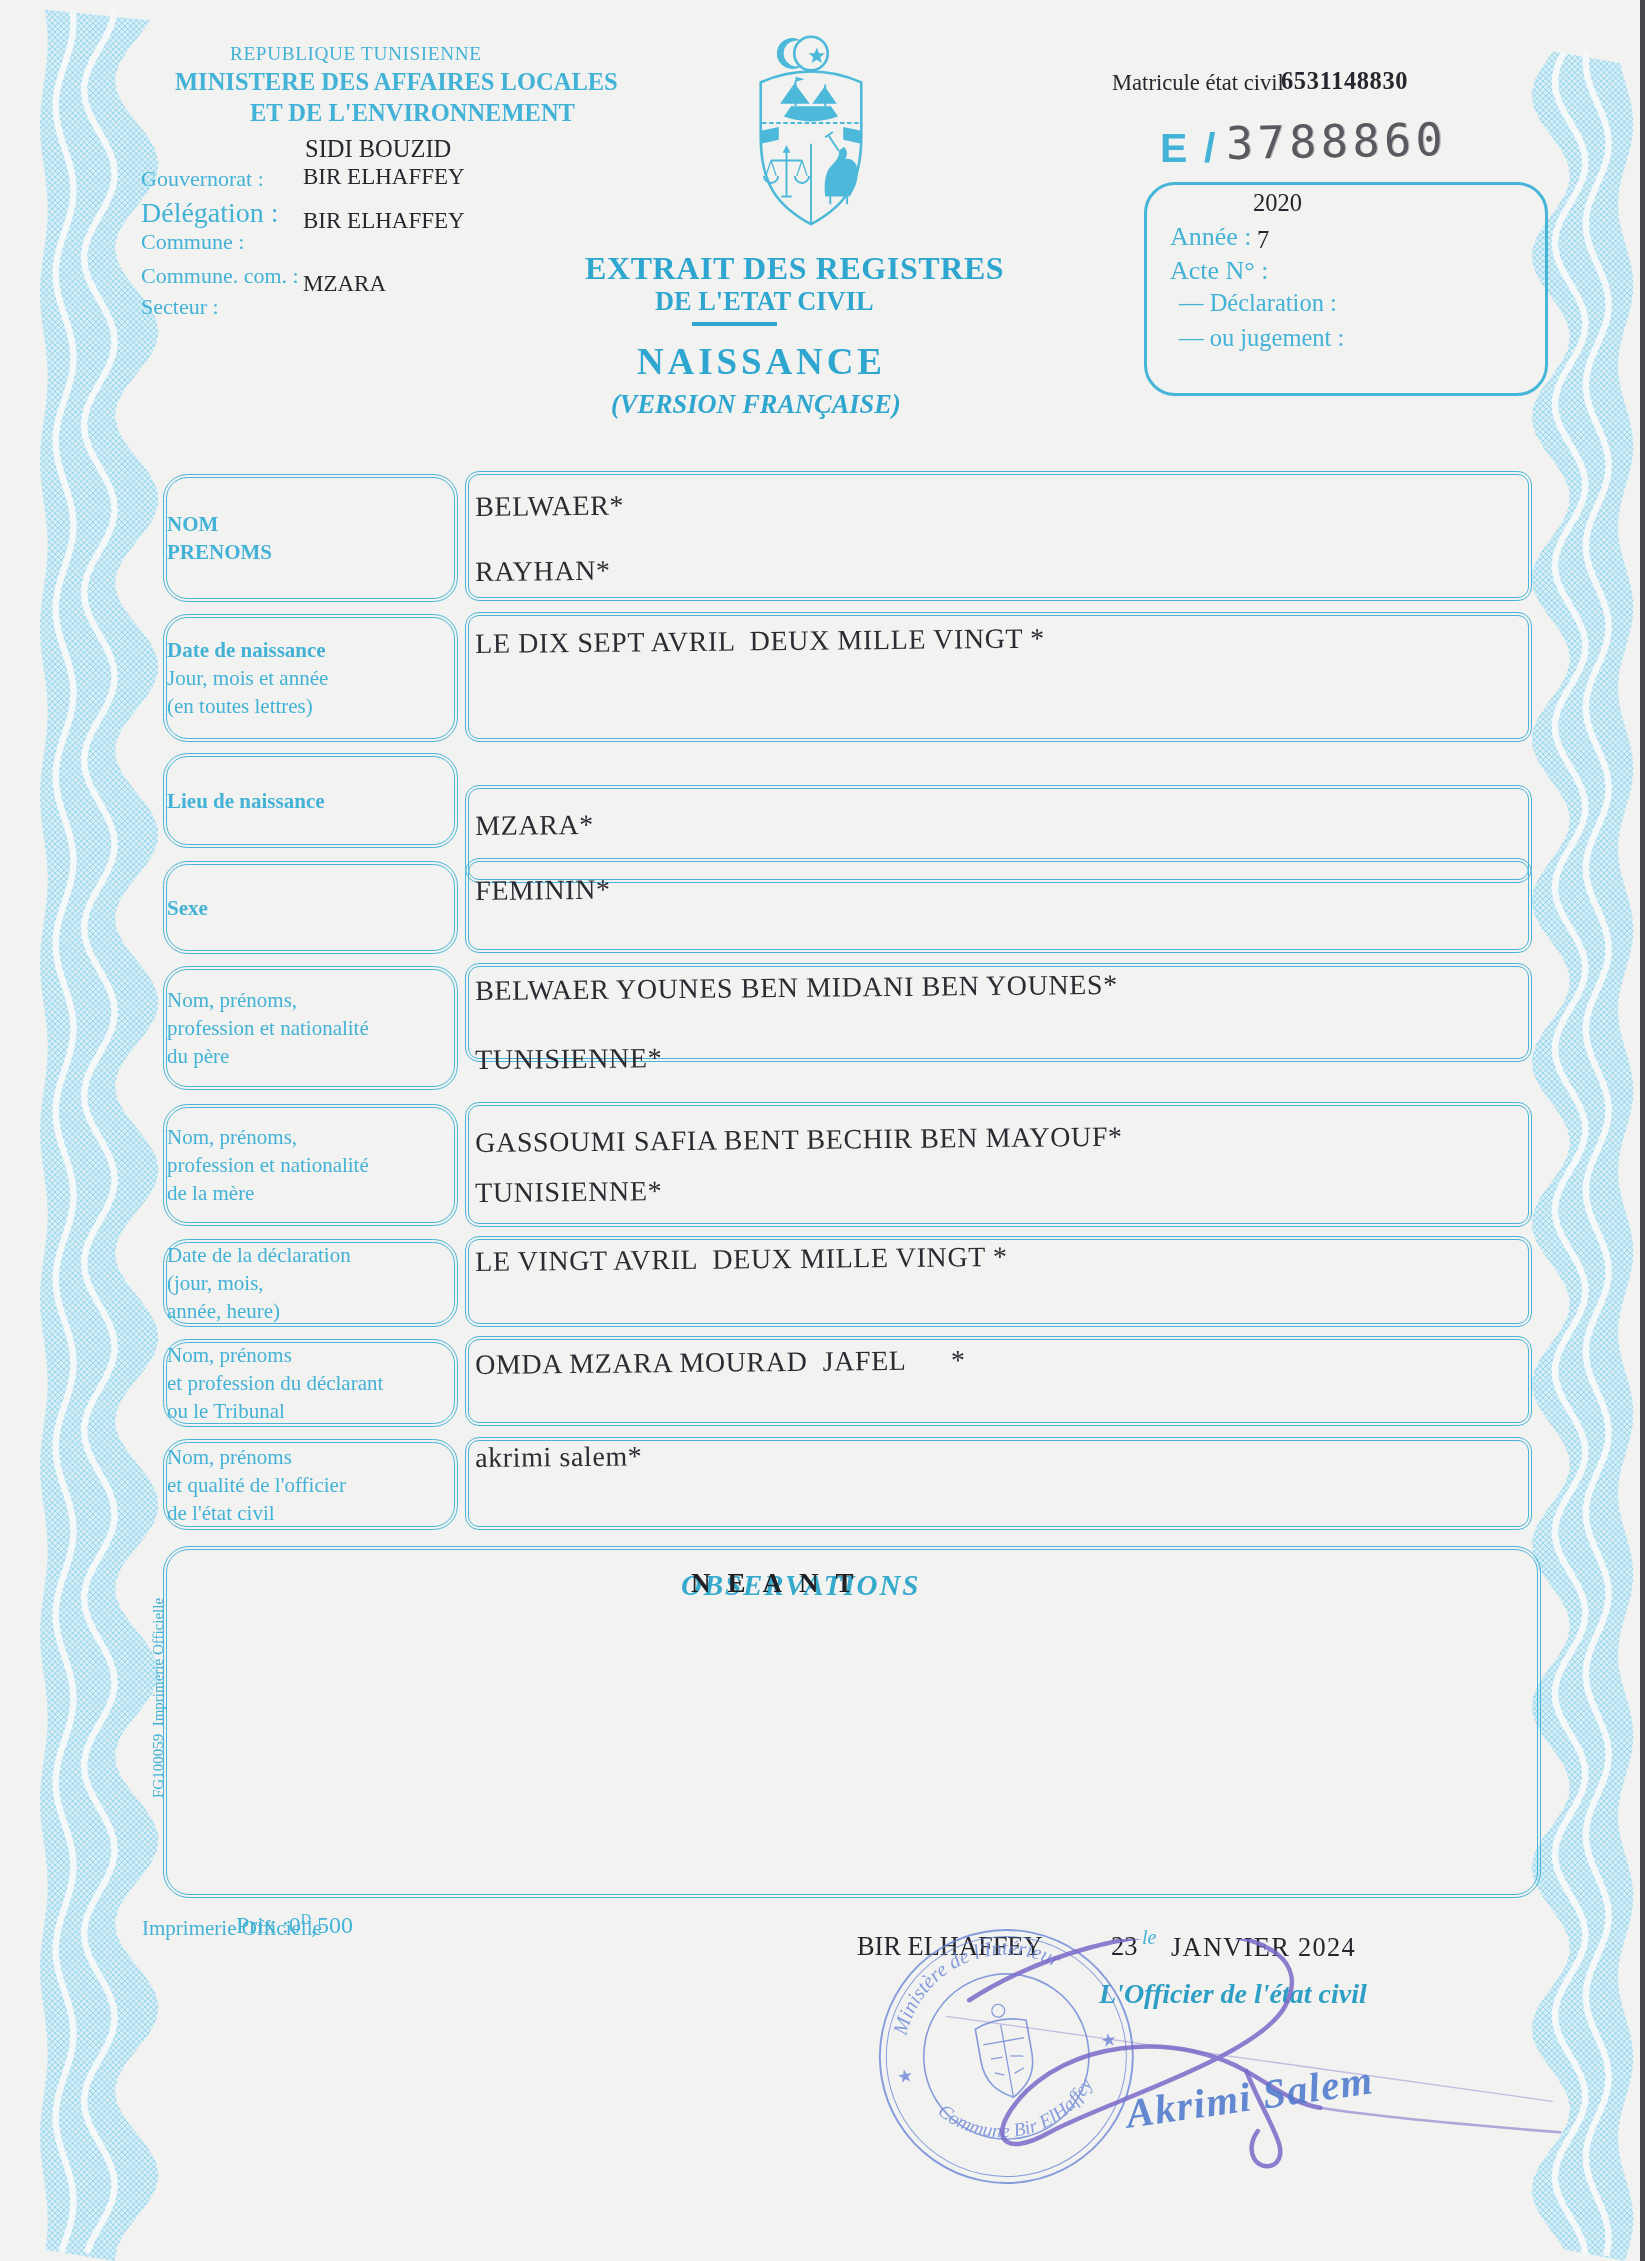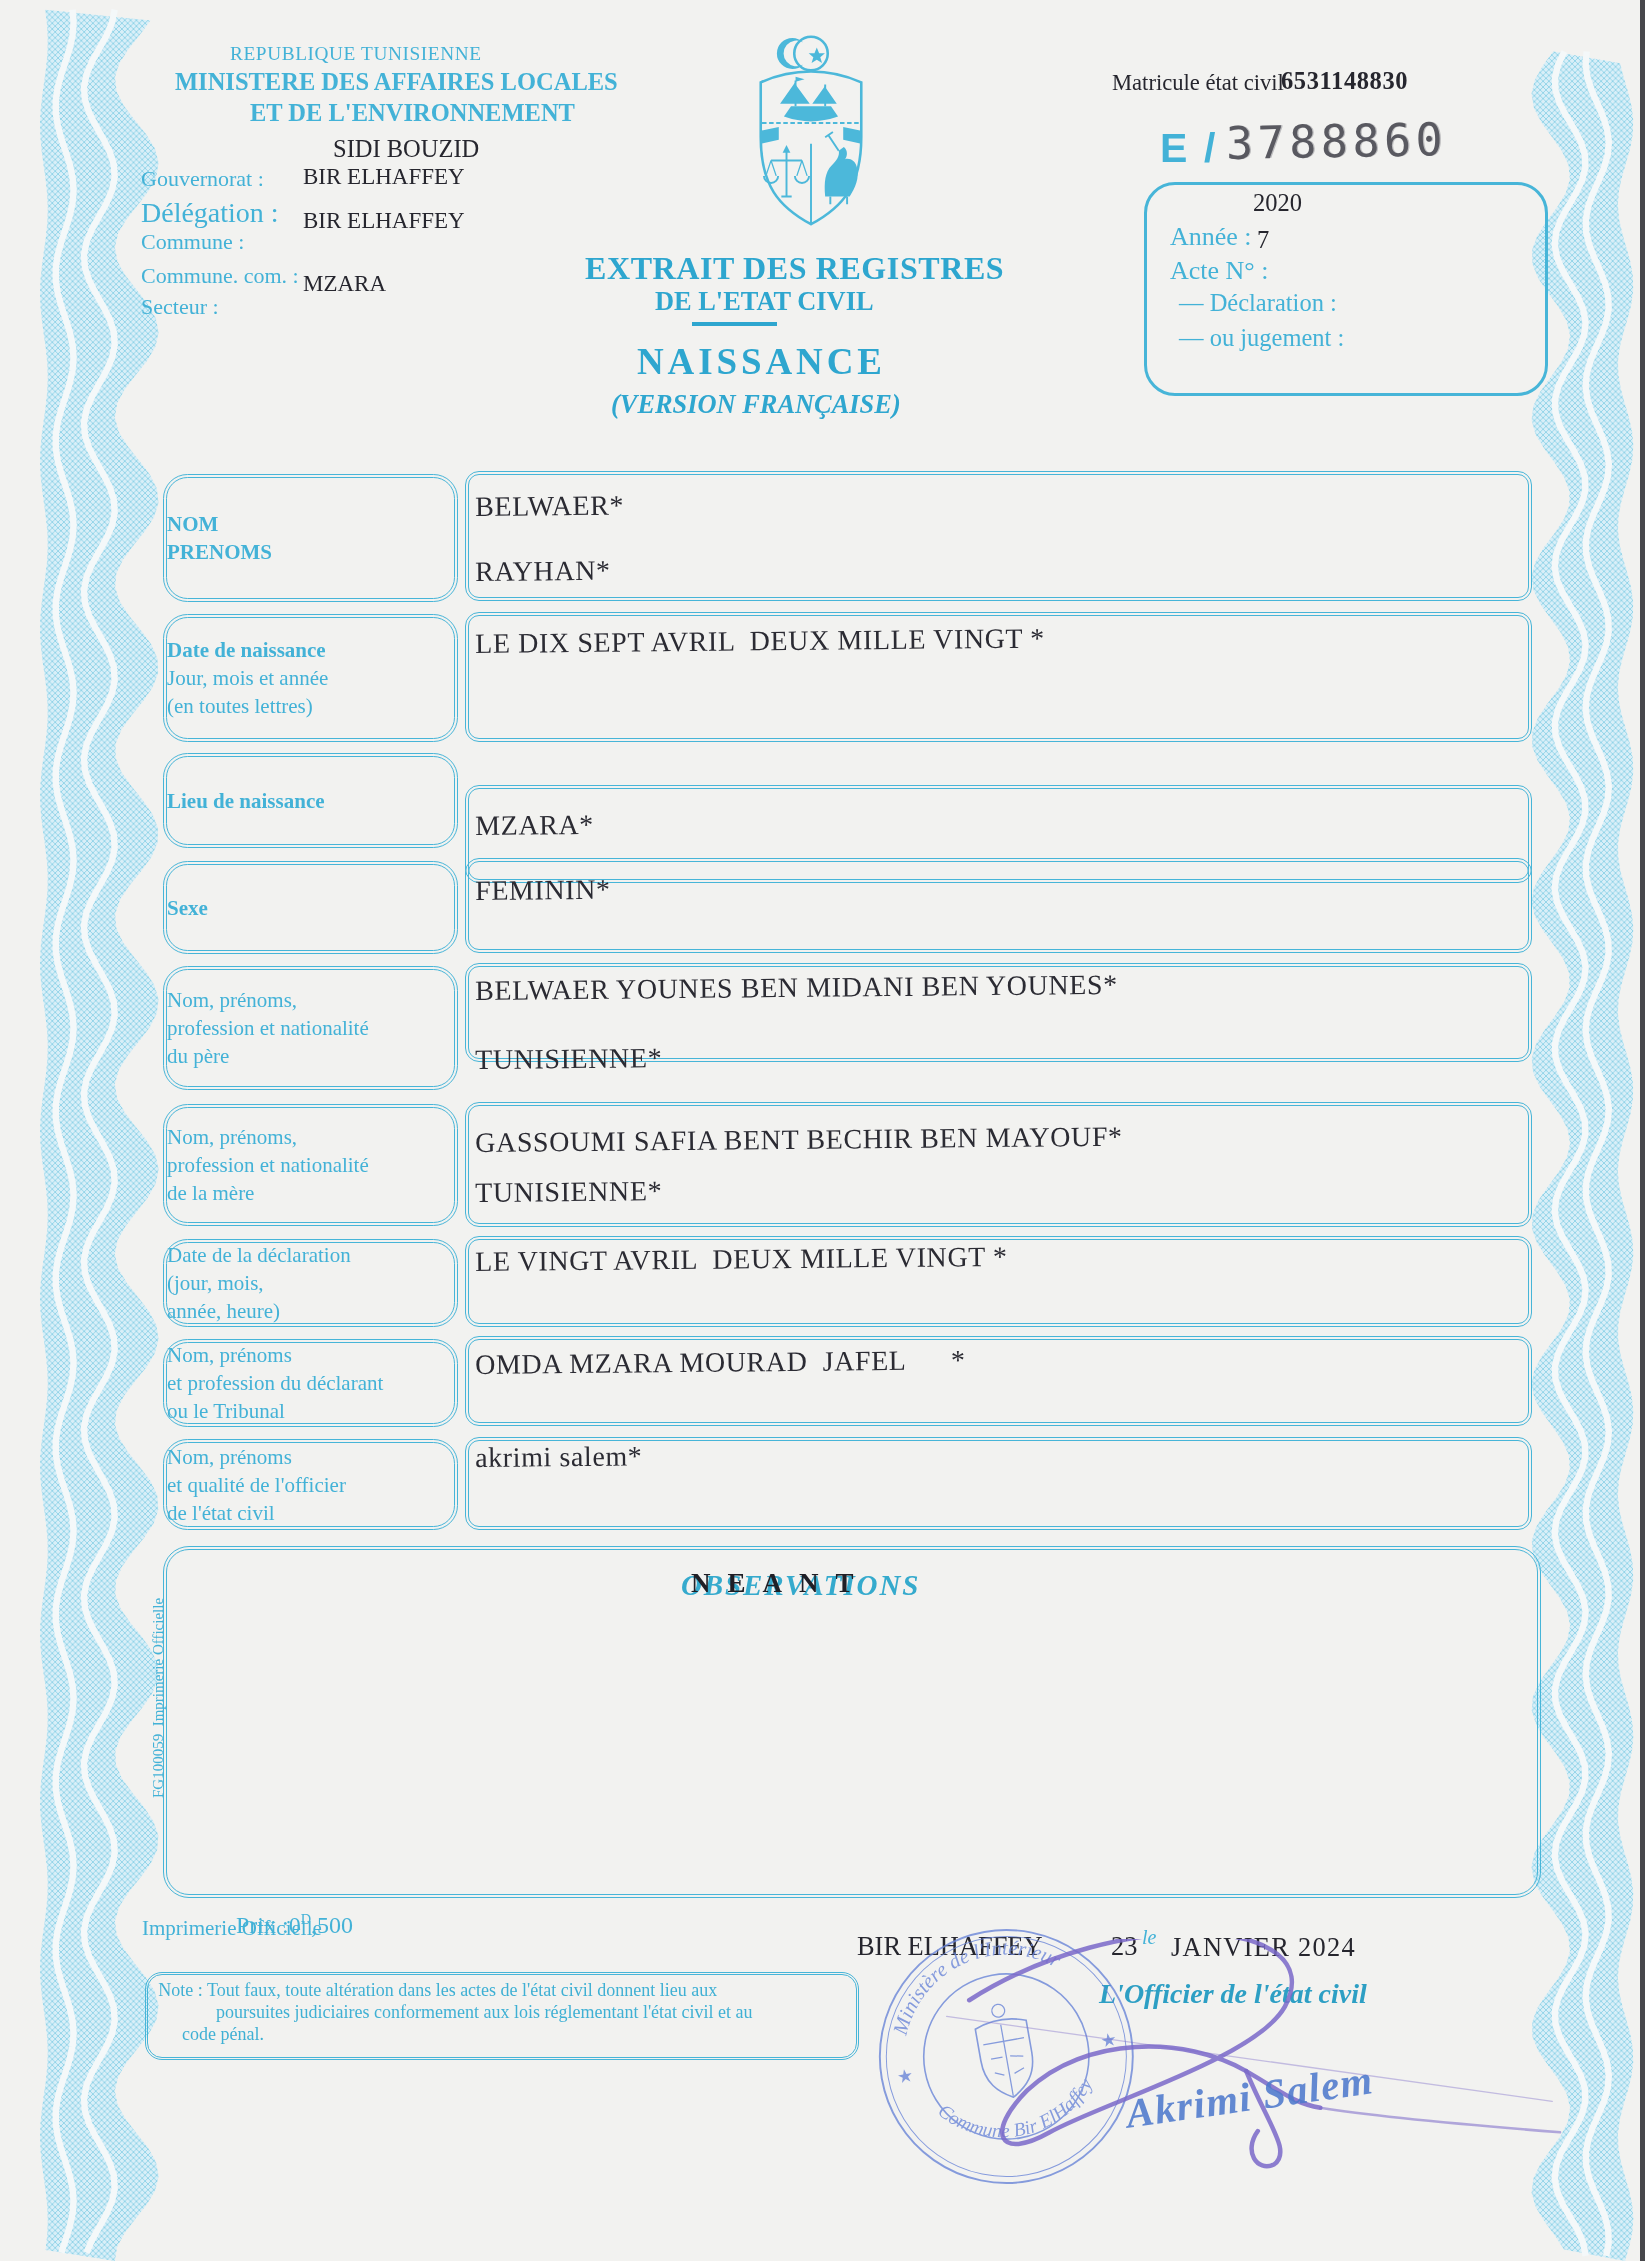--- a/index.html
+++ b/index.html
@@ -63,21 +63,21 @@
   <div class="abs cy" style="left:230px;top:43px;font-size:19.3px;letter-spacing:0.6px;">REPUBLIQUE TUNISIENNE</div>
   <div class="abs cy bold" style="left:175px;top:68px;font-size:24.5px;">MINISTERE DES AFFAIRES LOCALES</div>
   <div class="abs cy bold" style="left:250px;top:99px;font-size:24.5px;">ET DE L'ENVIRONNEMENT</div>
 
   <div class="abs cy" style="left:141px;top:166px;font-size:22px;">Gouvernorat :</div>
   <div class="abs cy" style="left:141px;top:197px;font-size:28px;">Délégation :</div>
   <div class="abs cy" style="left:141px;top:229px;font-size:22px;">Commune :</div>
   <div class="abs cy" style="left:141px;top:263px;font-size:22px;">Commune. com. :</div>
   <div class="abs cy" style="left:141px;top:294px;font-size:22px;">Secteur :</div>
 
-  <div class="abs ink" style="left:305px;top:135px;font-size:24.5px;margin-left:28px;">SIDI BOUZID</div>
+  <div class="abs ink" style="left:305px;top:135px;font-size:24.5px;">SIDI BOUZID</div>
   <div class="abs ink" style="left:303px;top:164px;font-size:23px;">BIR ELHAFFEY</div>
   <div class="abs ink" style="left:303px;top:208px;font-size:23px;">BIR ELHAFFEY</div>
   <div class="abs ink" style="left:303px;top:271px;font-size:23px;">MZARA</div>
 
   <div class="abs" style="left:753px;top:34px;">
     <svg width="116" height="200" viewBox="0 0 180 310" fill="none" stroke="#4cb8da" stroke-width="4">
       <circle cx="90" cy="30" r="26"></circle>
       <path d="M78,13 A20,20 0 1 0 78,47 A24,24 0 1 1 78,13 Z" fill="#4cb8da" stroke="none"></path>
       <path d="M99,20 L103,30 L113,30 L105,37 L108,47 L99,41 L90,47 L93,37 L85,30 L95,30 Z" fill="#4cb8da" stroke="none" transform="scale(0.9) translate(11,3)"></path>
       <path d="M12,75 C40,62 65,58 90,58 C115,58 140,62 168,75 L168,160 C168,235 140,268 90,295 C40,268 12,235 12,160 Z"></path>
@@ -194,25 +194,20 @@
 
   <div class="abs" style="left:163px;top:1546px;width:1370px;height:344px;border:4.5px double #47b5d8;border-radius:26px;"></div>
   <div class="abs obs-head" style="left:681px;top:1569px;">OBSERVATIONS</div>
   <div class="abs neant" style="left:691px;top:1568px;">NEANT</div>
 
   <div class="abs cy" style="left:150px;top:1798px;font-size:15px;transform:rotate(-90deg);transform-origin:0 0;white-space:pre;">FG100059  Imprimerie Officielle</div>
 
   <div class="abs cy" style="left:142px;top:1916px;font-size:21px;">Imprimerie Officielle</div>
   <div class="abs cy" style="left:236px;top:1911px;font-size:24px;"><span>Prix :0</span><span class="sup">D</span><span>,500</span></div>
 
-  <div class="abs notebox" style="left:145px;top:1972px;width:714px;height:88px;">
-    <div class="noteline" style="left:10.3px;top:5.2px;">Note : Tout faux, toute altération dans les actes de l'état civil donnent lieu aux</div>
-    <div class="noteline" style="left:68px;top:27px;">poursuites judiciaires conformement aux lois réglementant l'état civil et au</div>
-    <div class="noteline" style="left:34px;top:49px;">code pénal.</div>
-  </div>
 
   <div class="abs ink" style="left:857px;top:1931px;font-size:26.4px;">BIR ELHAFFEY</div>
   <div class="abs ink" style="left:1111px;top:1931px;font-size:26.4px;">23</div>
   <div class="abs cy" style="left:1142px;top:1926px;font-size:20px;font-style:italic;">le</div>
   <div class="abs ink" style="left:1171px;top:1932px;font-size:26.4px;letter-spacing:1.3px;">JANVIER 2024</div>
   <div class="abs" style="left:1099px;top:1978px;font-size:28px;font-weight:bold;font-style:italic;color:#2d9fc4;">L'Officier de l'état civil</div>
 
   <div class="abs stamp-wrap" style="left:871px;top:1921px;">
     <svg width="271" height="271" viewBox="0 0 420 420" fill="none" stroke="#6b86d8">
       <circle cx="210" cy="210" r="196" stroke-width="3"></circle>

